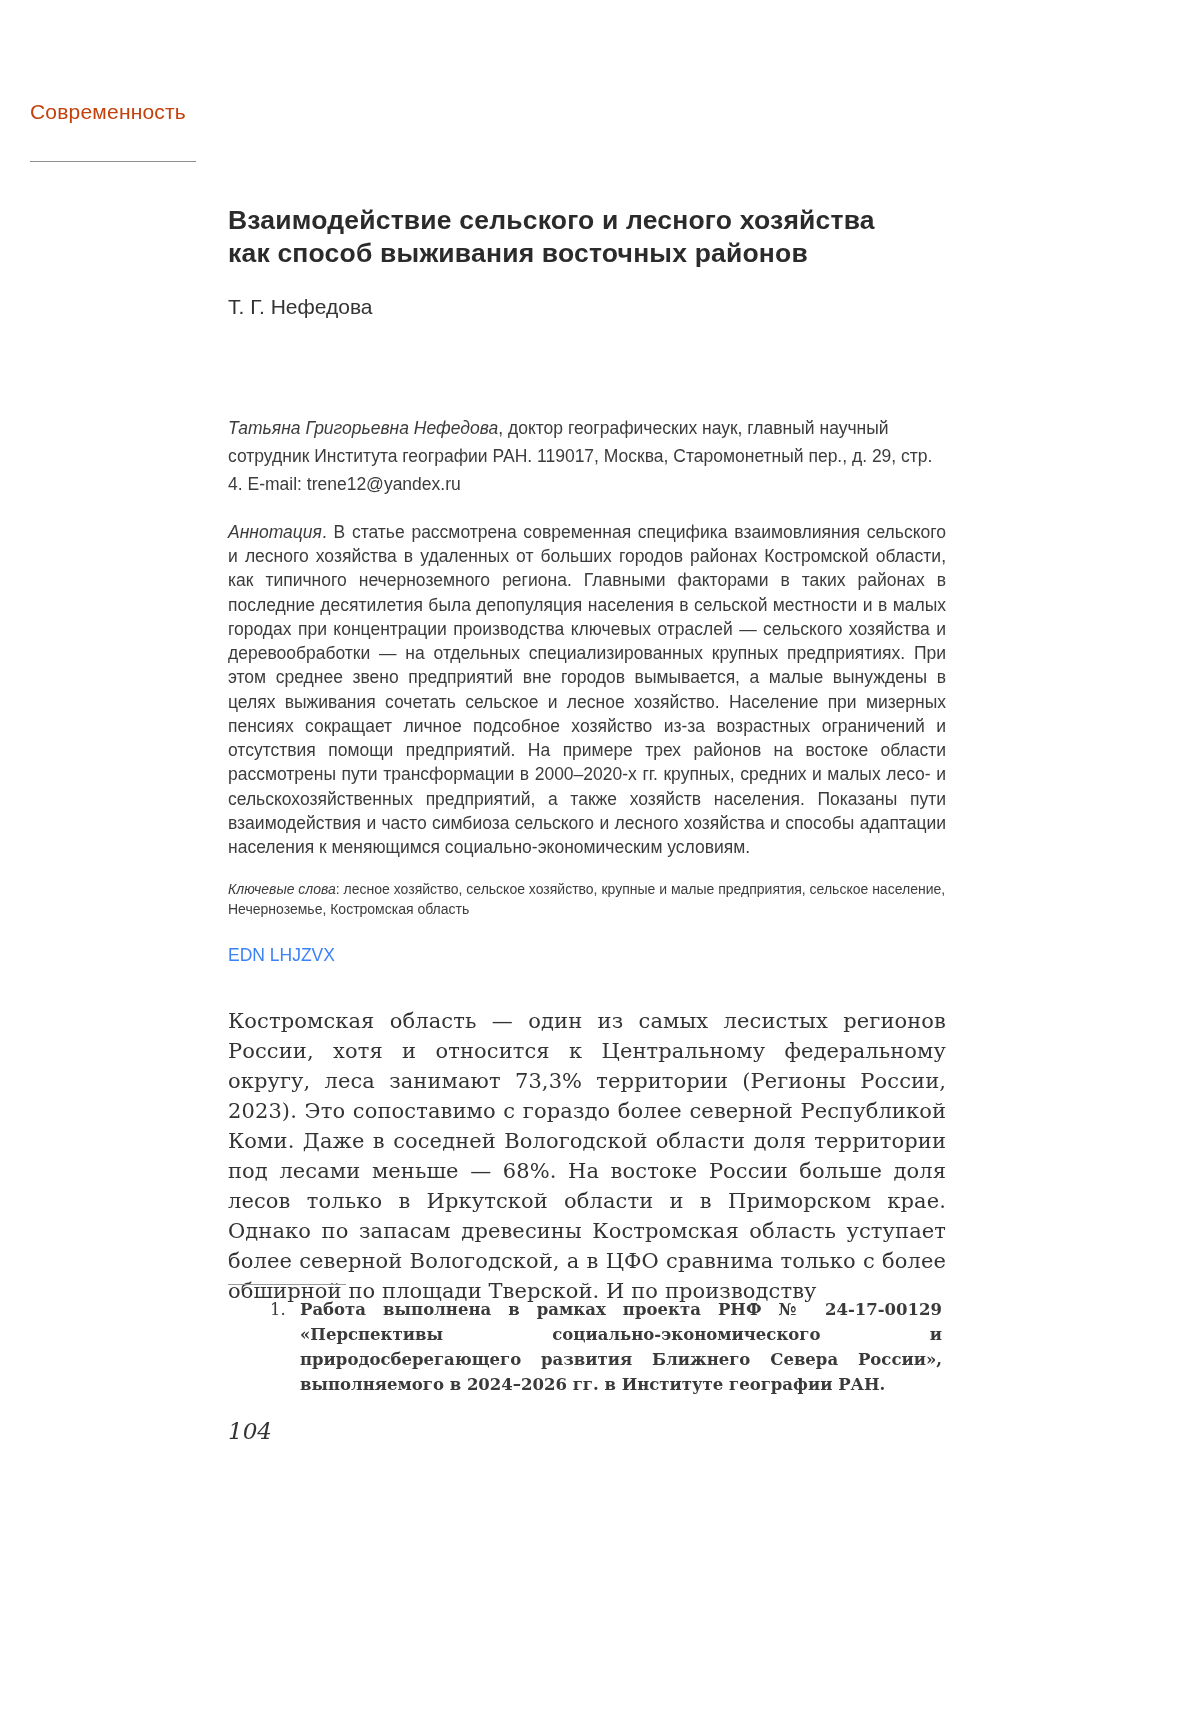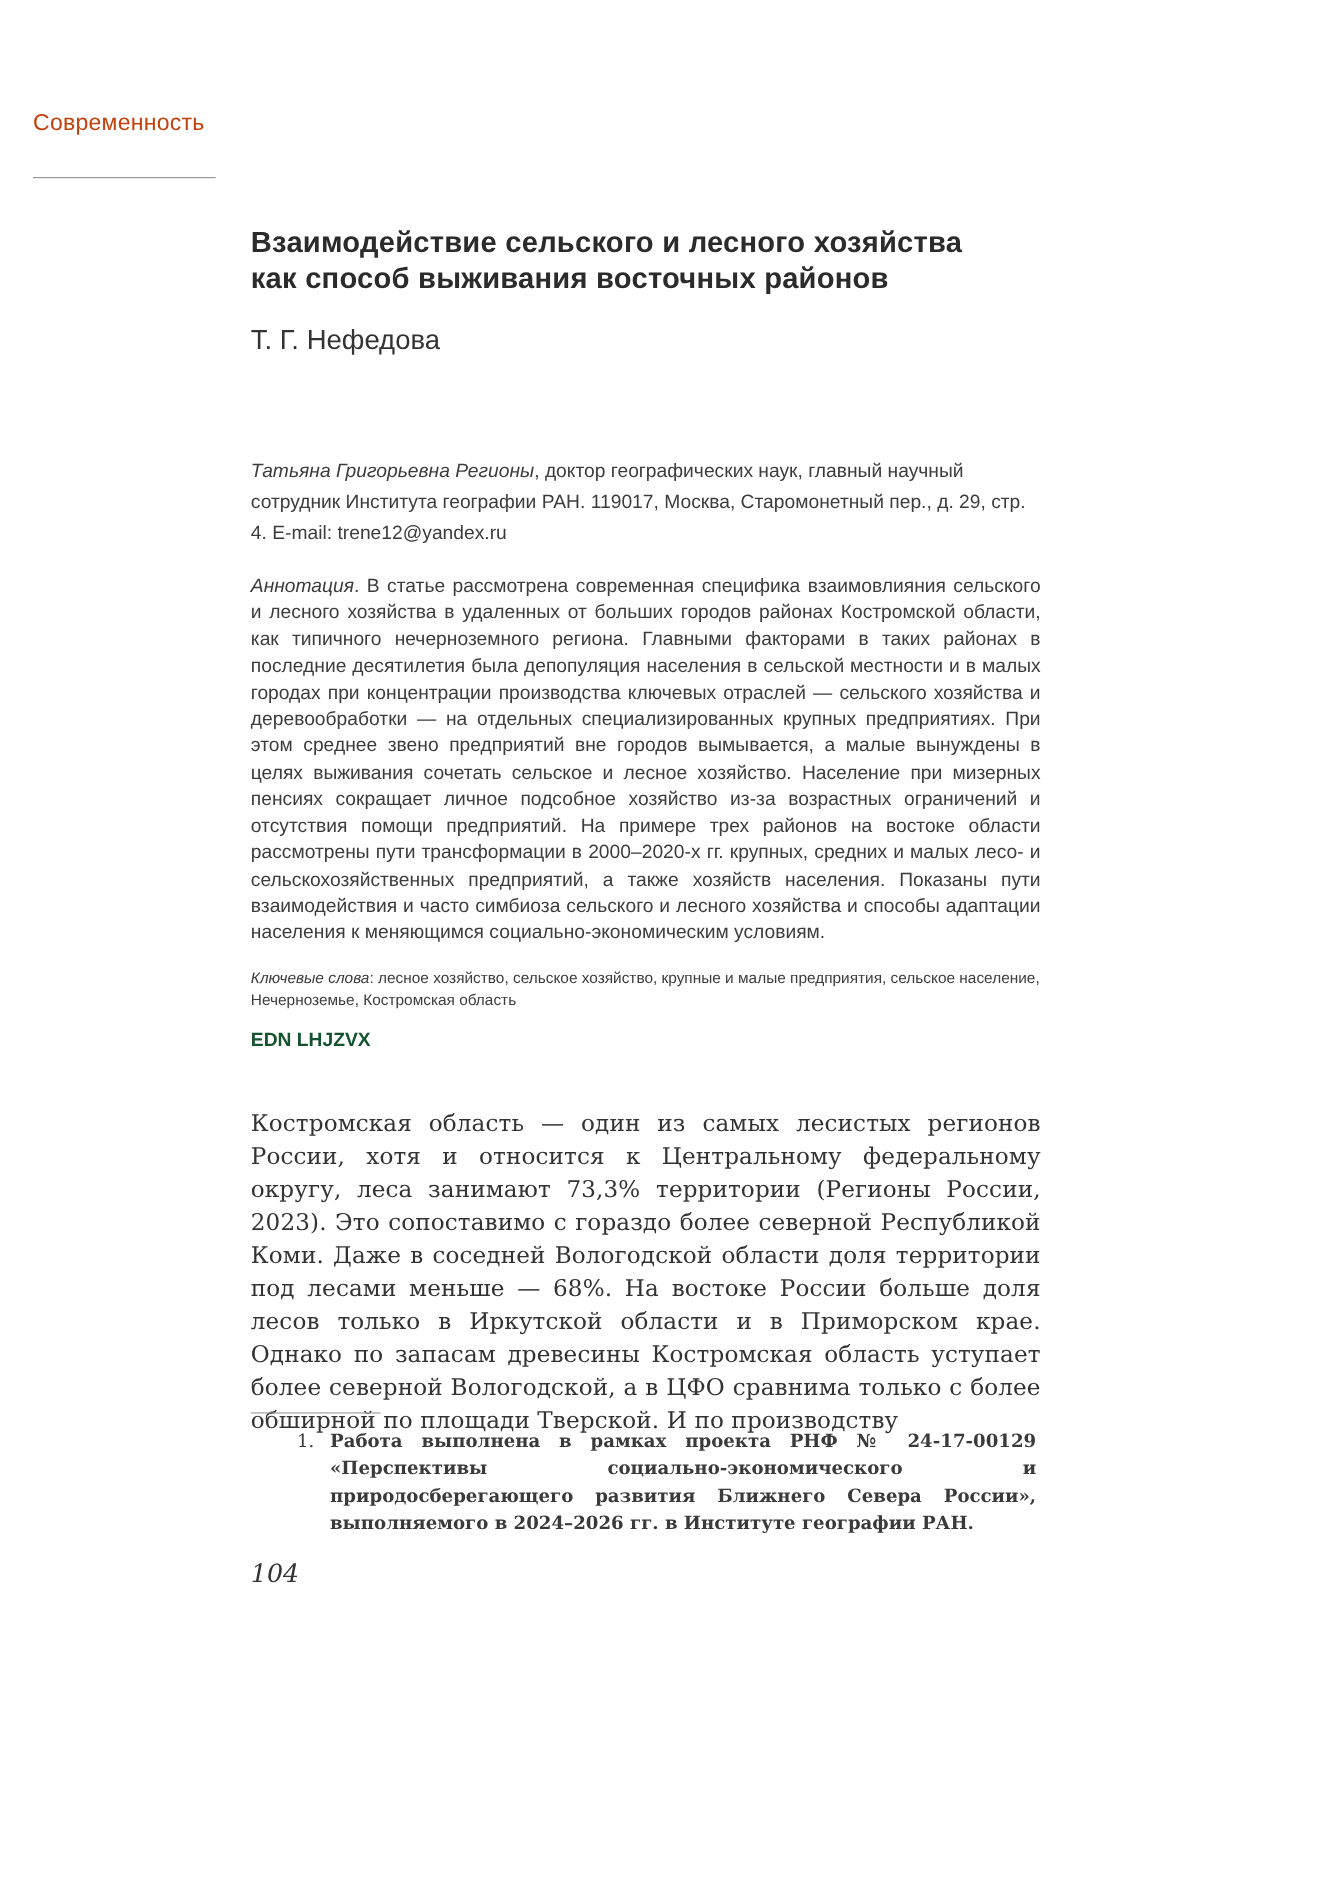--- a/index.html
+++ b/index.html
@@ -41,21 +41,21 @@
     color: #2b2b2b;
     letter-spacing: 0.2px;
   }
   .title sup {
     font-size: 58%;
     font-weight: normal;
     vertical-align: super;
   }
   .author {
     margin-top: 24px;
-    font-size: 25px;
+    font-size: 21px;
     color: #333333;
   }
   .infoblock {
     position: absolute;
     left: 228px;
     top: 414px;
     width: 718px;
   }
   .affiliation {
     font-size: 17.5px;
@@ -72,24 +72,23 @@
   }
   .abstract .it { font-style: italic; }
   .keywords {
     margin-top: 21px;
     font-size: 14px;
     line-height: 1.385;
     color: #3c3c3c;
   }
   .keywords .it { font-style: italic; }
   .edn {
-    margin-top: 16px;
+    margin-top: 26px;
     font-size: 17.5px;
-    color: #14532d;
-    font-weight: bold;
+    color: #3b82f6;
   }
   .bodyblock {
     position: absolute;
     left: 228px;
     top: 1006px;
     width: 718px;
     font-family: "DejaVu Serif", serif;
     font-size: 21px;
     line-height: 1.43;
     text-align: justify;
@@ -144,21 +143,21 @@
 
   <div class="headblock">
     <div class="title">
       <div>Взаимодействие сельского и лесного хозяйства</div>
       <div>как способ выживания восточных районов</div>
     </div>
     <div class="author">Т. Г. Нефедова</div>
   </div>
 
   <div class="infoblock">
-    <div class="affiliation"><span class="it">Татьяна Григорьевна Регионы</span><span>, доктор географических наук, главный научный сотрудник Института географии РАН. 119017, Москва, Старомонетный пер., д. 29, стр. 4. E-mail: trene12@yandex.ru</span></div>
+    <div class="affiliation"><span class="it">Татьяна Григорьевна Нефедова</span><span>, доктор географических наук, главный научный сотрудник Института географии РАН. 119017, Москва, Старомонетный пер., д. 29, стр. 4. E-mail: trene12@yandex.ru</span></div>
 
     <div class="abstract"><span class="it">Аннотация</span><span>. В статье рассмотрена современная специфика взаимовлияния сельского и лесного хозяйства в удаленных от больших городов районах Костромской области, как типичного нечерноземного региона. Главными факторами в таких районах в последние десятилетия была депопуляция населения в сельской местности и в малых городах при концентрации производства ключевых отраслей — сельского хозяйства и деревообработки — на отдельных специализированных крупных предприятиях. При этом среднее звено предприятий вне городов вымывается, а малые вынуждены в целях выживания сочетать сельское и лесное хозяйство. Население при мизерных пенсиях сокращает личное подсобное хозяйство из-за возрастных ограничений и отсутствия помощи предприятий. На примере трех районов на востоке области рассмотрены пути трансформации в 2000–2020-х гг. крупных, средних и малых лесо- и сельскохозяйственных предприятий, а также хозяйств населения. Показаны пути взаимодействия и часто симбиоза сельского и лесного хозяйства и способы адаптации населения к меняющимся социально-экономическим условиям.</span></div>
 
     <div class="keywords"><span class="it">Ключевые слова</span><span>: лесное хозяйство, сельское хозяйство, крупные и малые предприятия, сельское население, Нечерноземье, Костромская область</span></div>
 
     <div class="edn">EDN LHJZVX</div>
   </div>
 
   <div class="bodyblock">Костромская область — один из самых лесистых регионов России, хотя и относится к Центральному федеральному округу, леса занимают 73,3% территории (Регионы России, 2023). Это сопоставимо с гораздо более северной Республикой Коми. Даже в соседней Вологодской области доля территории под лесами меньше — 68%. На востоке России больше доля лесов только в Иркутской области и в Приморском крае. Однако по запасам древесины Костромская область уступает более северной Вологодской, а в ЦФО сравнима только с более обширной по площади Тверской. И по производству</div>
 

